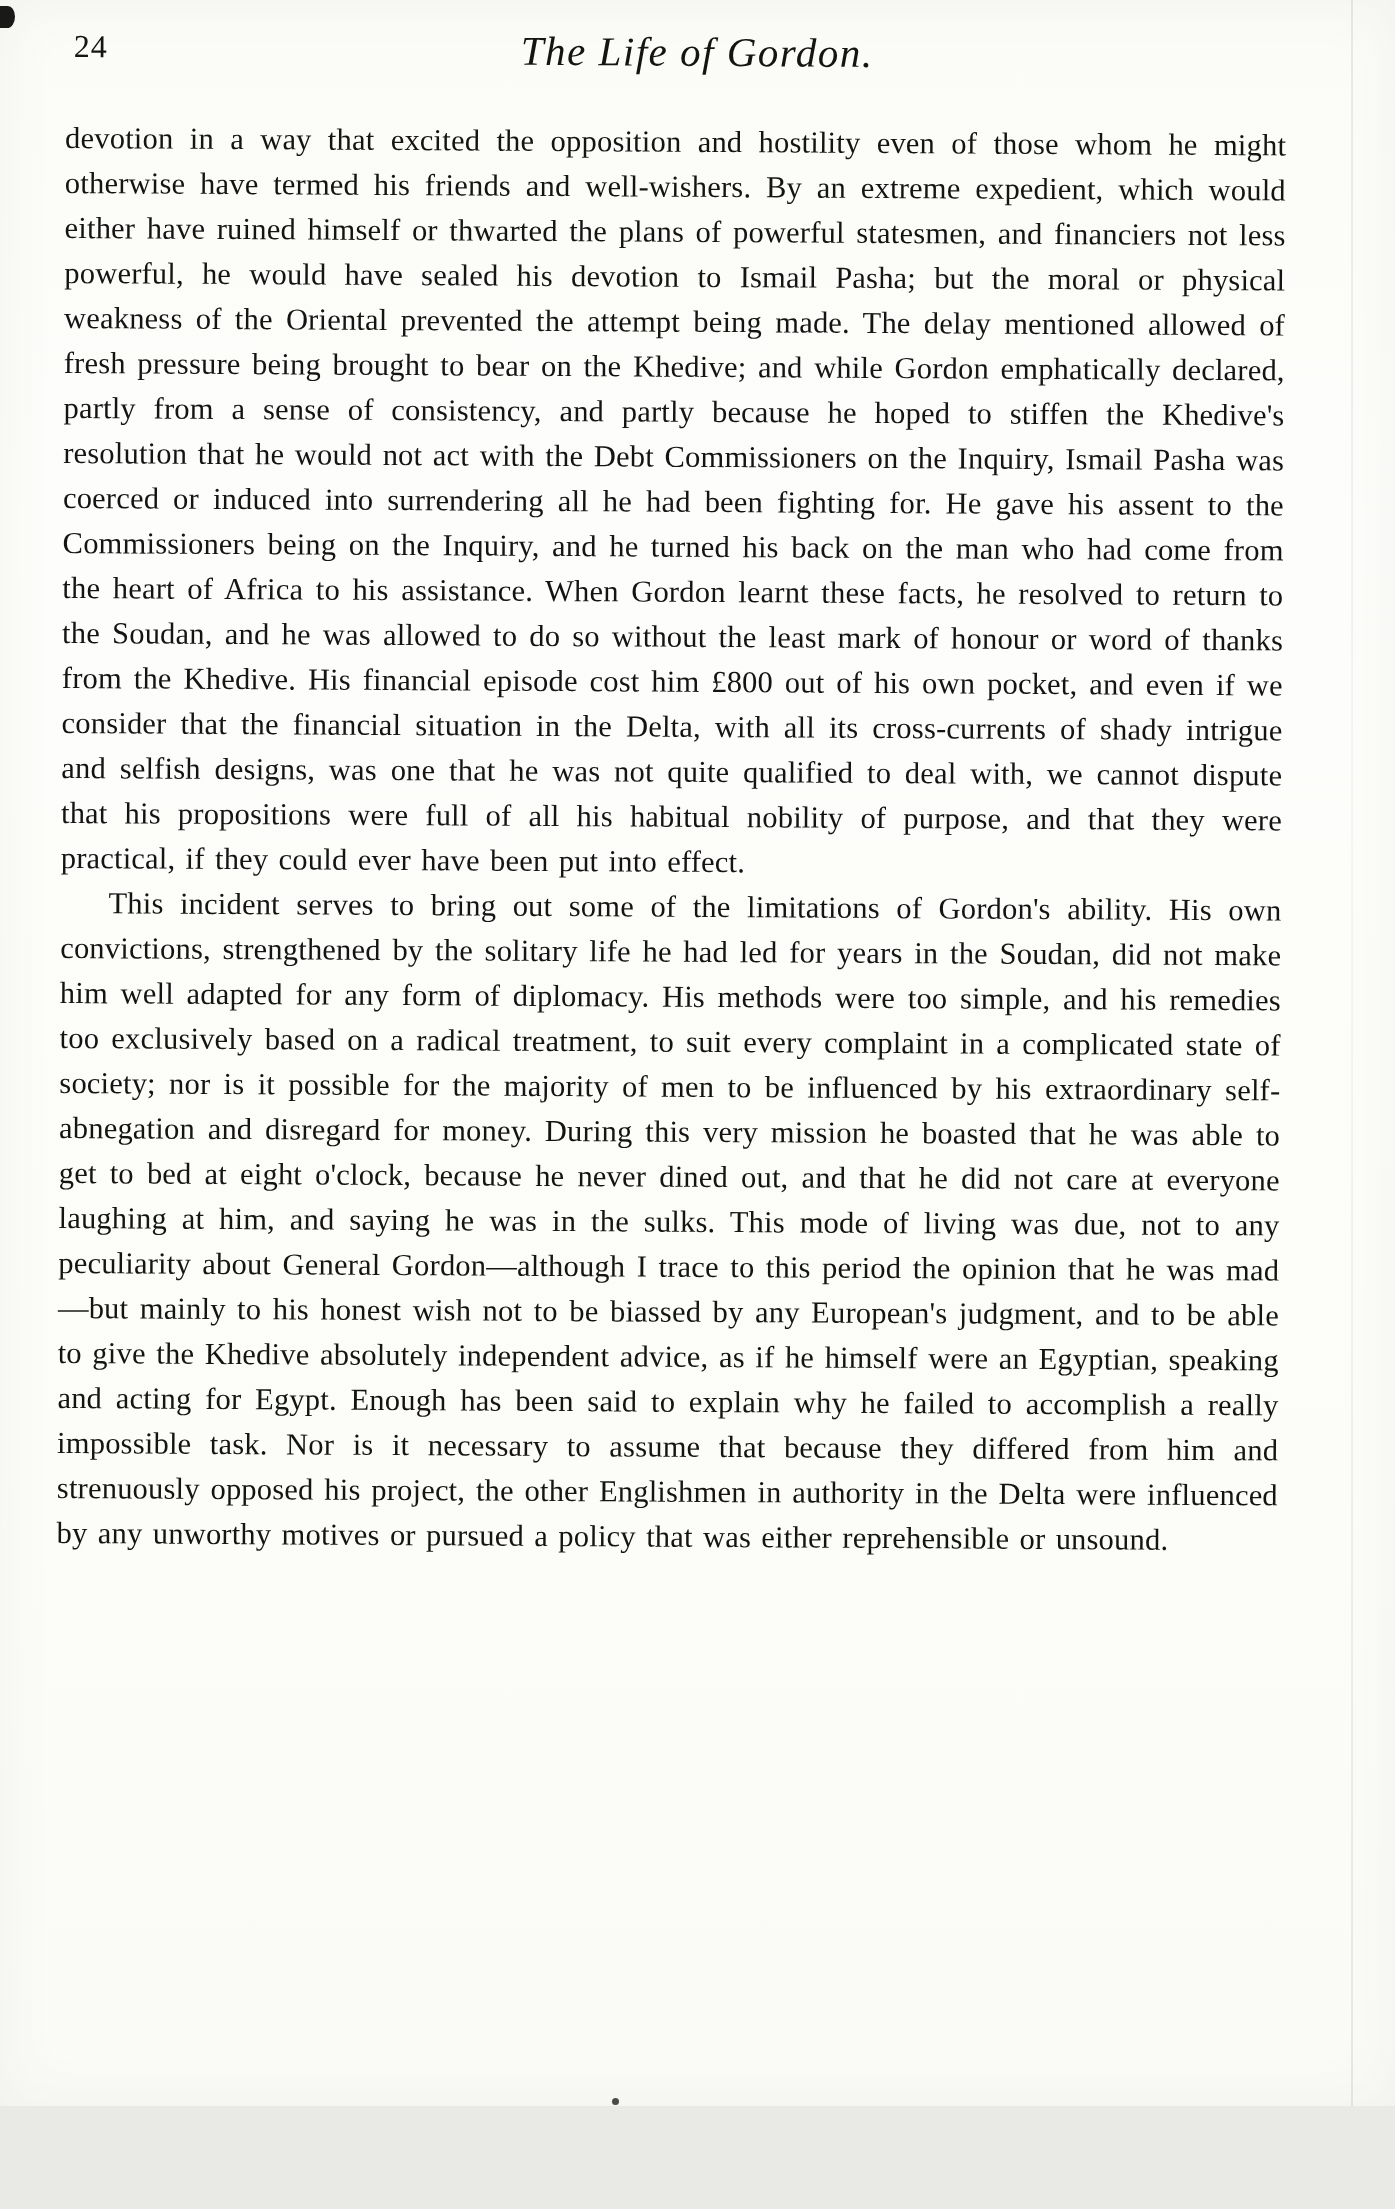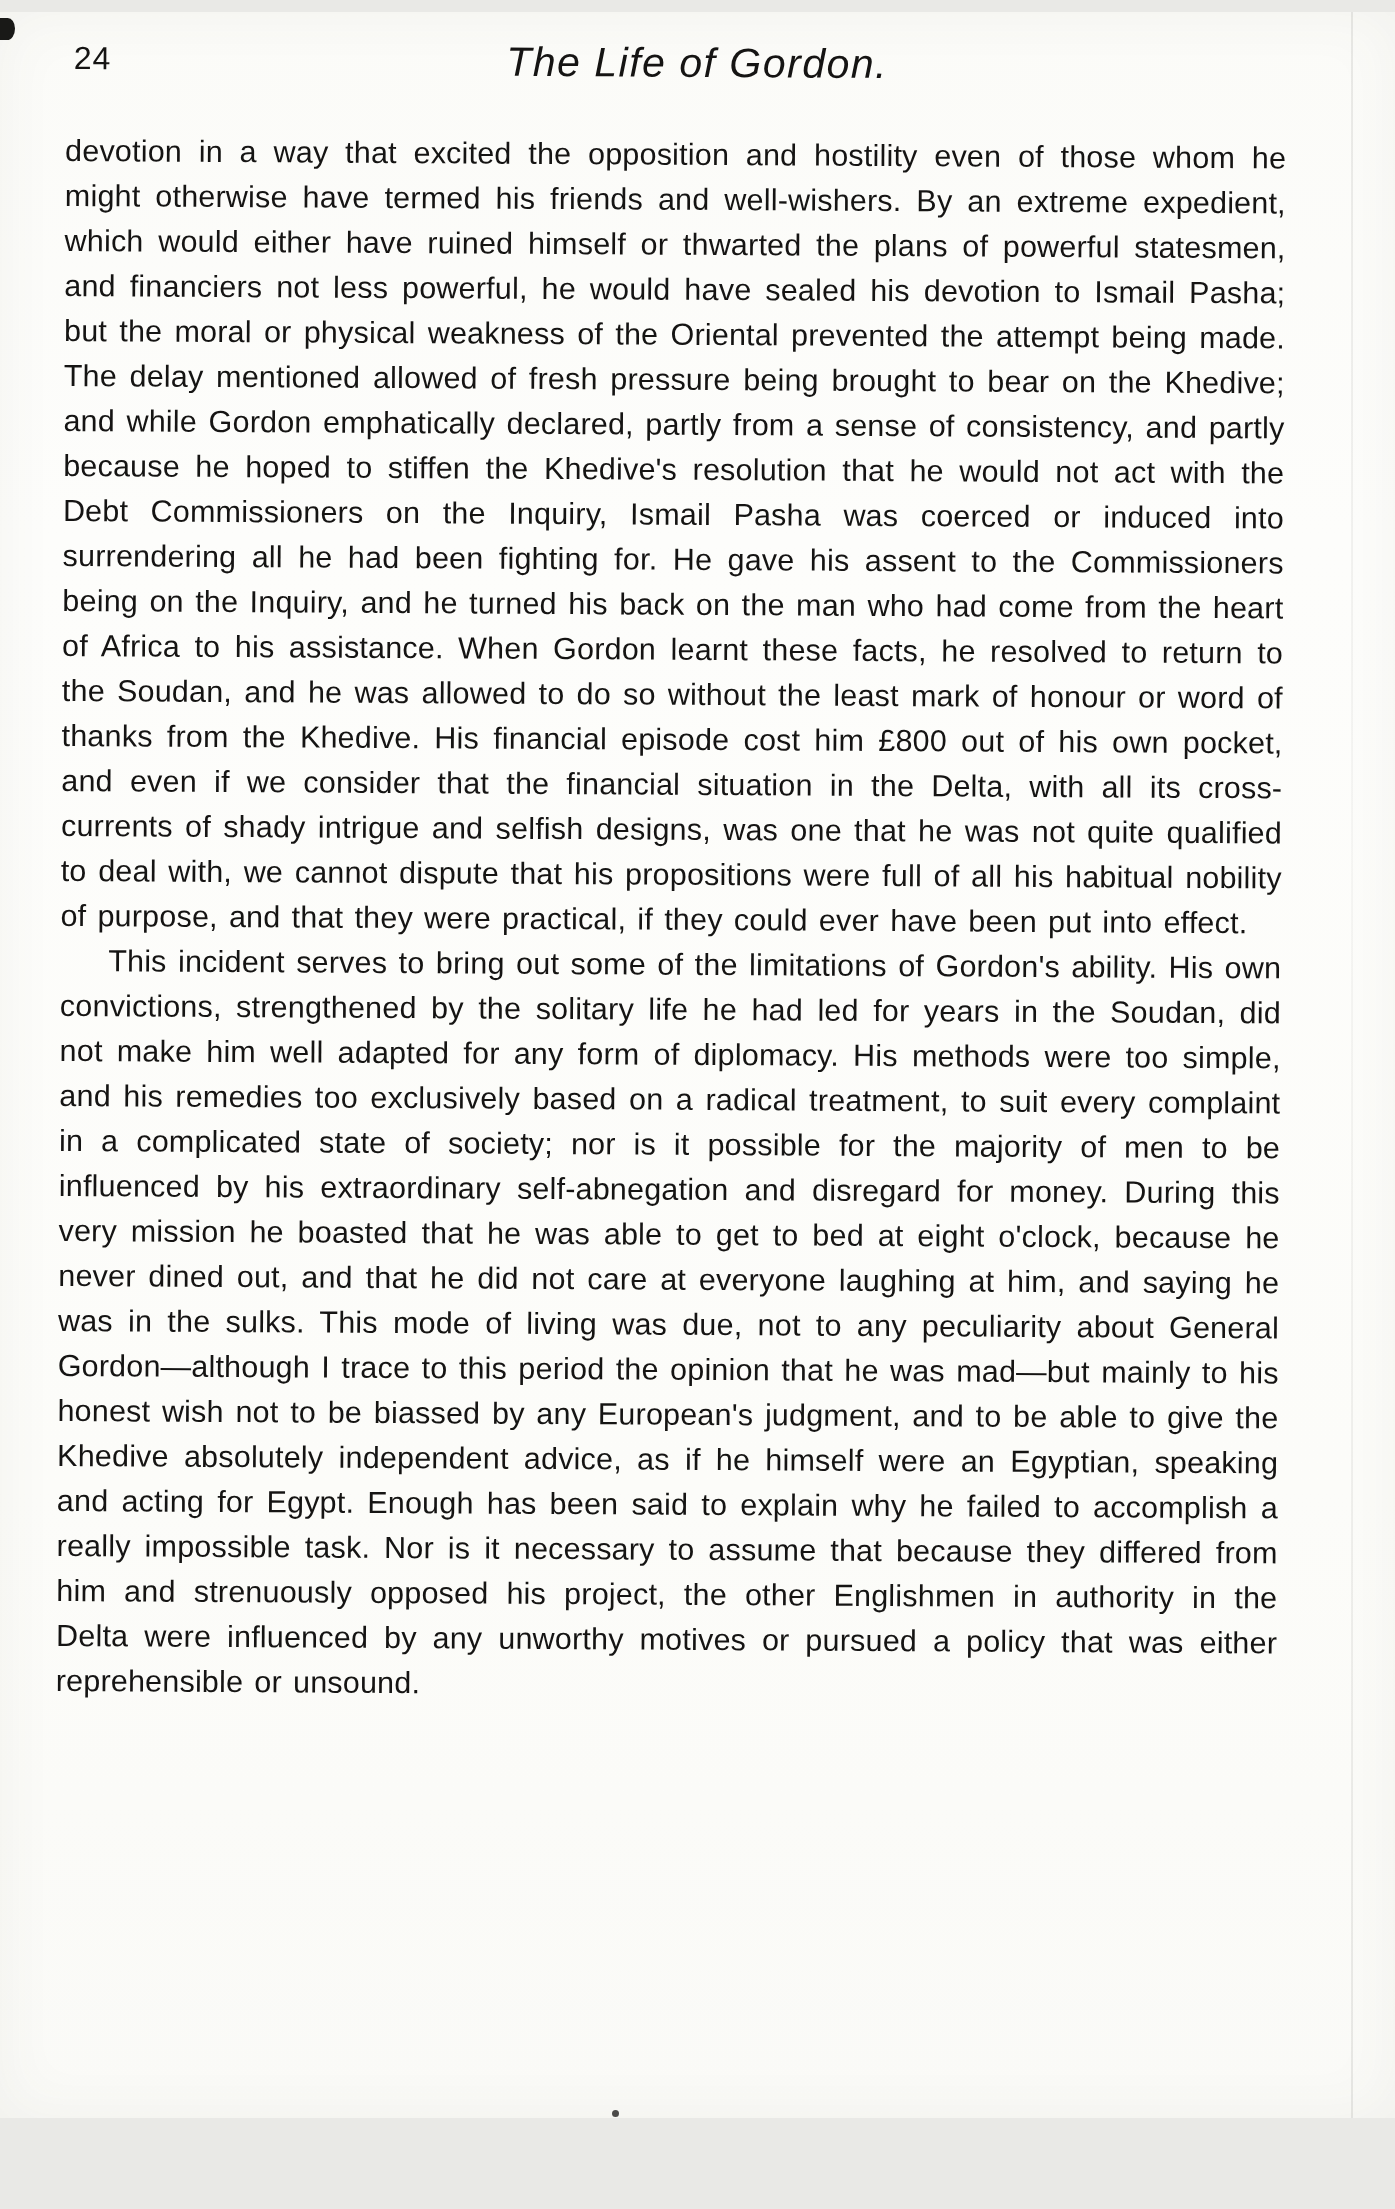--- a/index.html
+++ b/index.html
@@ -4,26 +4,26 @@
 <style>
   html, body {
     margin: 0;
     padding: 0;
     background: #e9e9e6;
   }
   .page {
     position: relative;
     width: 1395px;
     height: 2106px;
-    margin: 12px auto;
+    margin: 0 auto;
     background: linear-gradient(180deg, #fbfbf8 0%, #fdfdfb 25%, #fcfcf9 70%, #fafaf7 100%);
     box-shadow: inset 0 0 60px rgba(80,80,70,0.06);
     overflow: hidden;
     color: #151413;
-    font-family: Liberation Sans, sans-serif;
+    font-family: Liberation Serif, serif;
   }
   .page-content {
     transform: rotate(0.35deg);
     transform-origin: 60px 0;
   }
   .page-header {
     position: relative;
     padding-top: 24px;
     height: 66px;
   }

